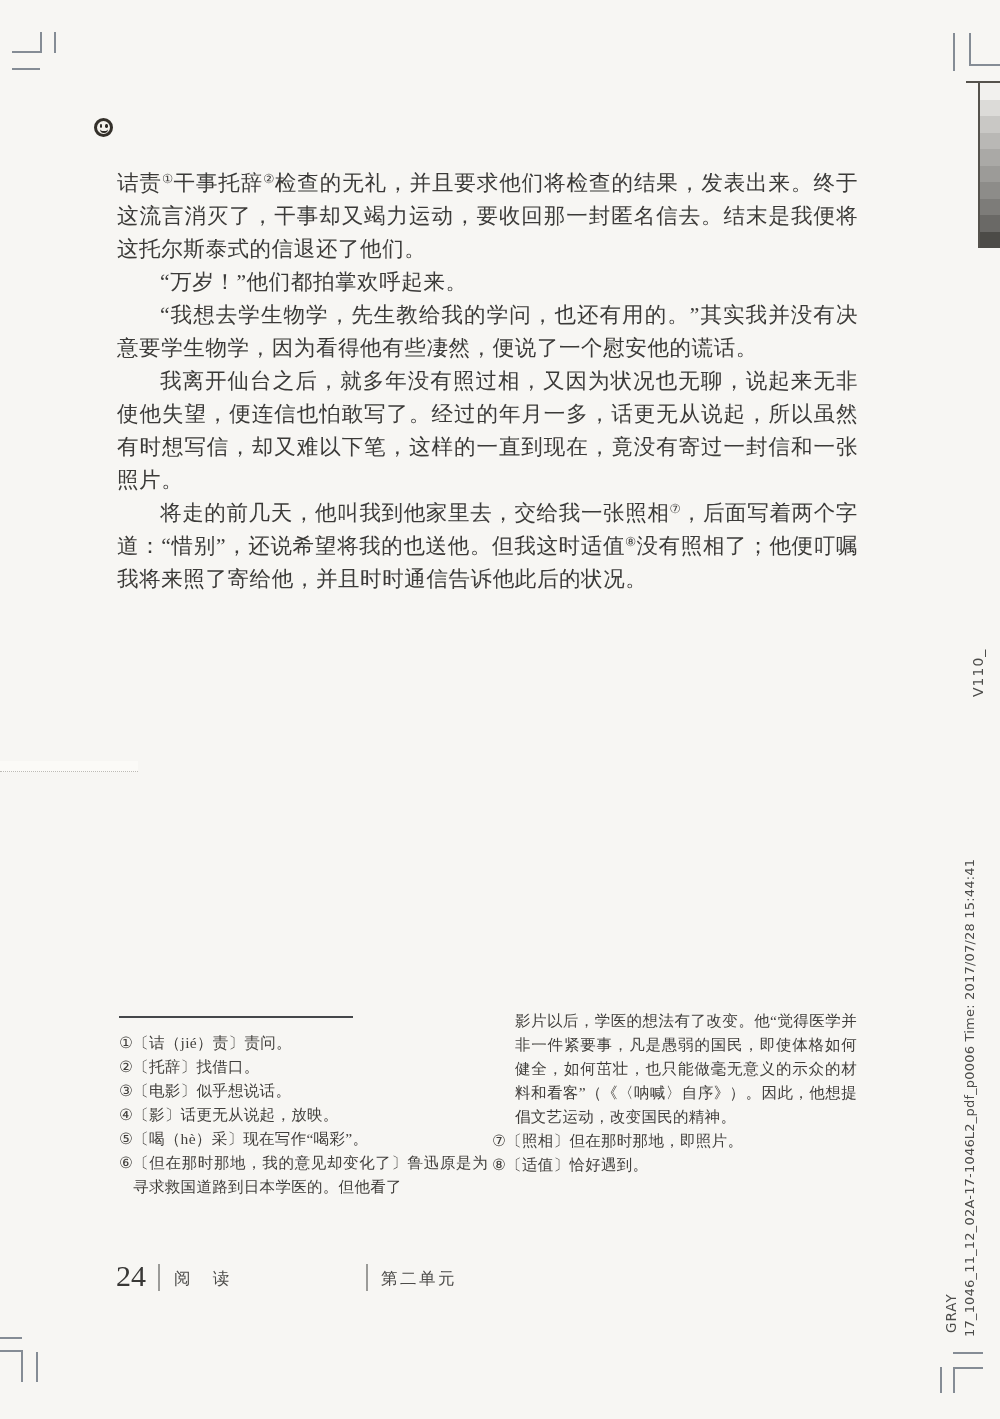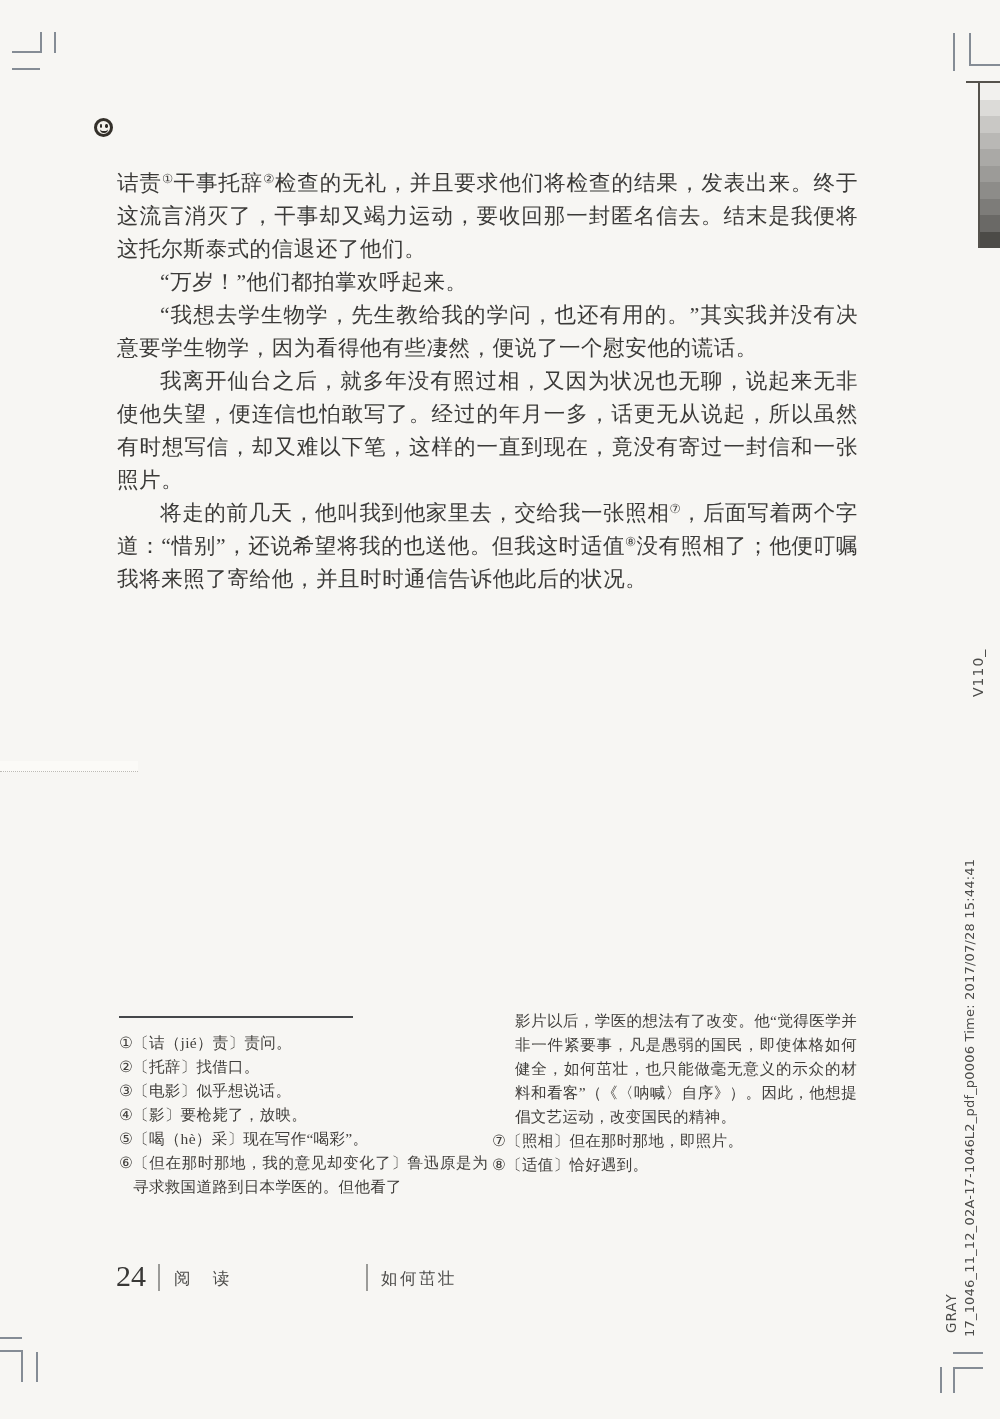--- a/index.html
+++ b/index.html
@@ -107,21 +107,21 @@
       <div class="fn-item">
         <span class="fn-num">②</span>
         <span class="fn-text">〔托辞〕找借口。</span>
       </div>
       <div class="fn-item">
         <span class="fn-num">③</span>
         <span class="fn-text">〔电影〕似乎想说话。</span>
       </div>
       <div class="fn-item">
         <span class="fn-num">④</span>
-        <span class="fn-text">〔影〕要枪毙了，放映。</span>
+        <span class="fn-text">〔影〕话更无从说起，放映。</span>
       </div>
       <div class="fn-item">
         <span class="fn-num">⑤</span>
         <span class="fn-text">〔喝（hè）采〕现在写作“喝彩”。</span>
       </div>
       <div class="fn-item">
         <span class="fn-num">⑥</span>
         <span class="fn-text">〔但在那时那地，我的意见却变化了〕鲁迅原是为寻求救国道路到日本学医的。但他看了</span>
       </div>
     </div>
@@ -136,21 +136,21 @@
           <span class="fn-num">⑧</span>
           <span class="fn-text">〔适值〕恰好遇到。</span>
         </div>
       </div>
   </div>
 
   <div class="page-num">24</div>
   <div class="footer-bar bar1"></div>
   <div class="footer-label sec">阅 读</div>
   <div class="footer-bar bar2"></div>
-  <div class="footer-label unit">如何茁壮</div>
+  <div class="footer-label unit">第二单元</div>
 
   <div class="vtext v-version">V110_</div>
   <div class="vtext v-file">17_1046_11_12_02A-17-1046L2_pdf_p0006 Time: 2017/07/28 15:44:41</div>
   <div class="vtext v-gray">GRAY</div>
 
   <div class="gs-topline"></div>
   <div class="gs-strip">
       <div class="gs-cell" style="background: rgb(242, 241, 238);"></div>
       <div class="gs-cell" style="background: rgb(220, 219, 216);"></div>
       <div class="gs-cell" style="background: rgb(201, 200, 197);"></div>

